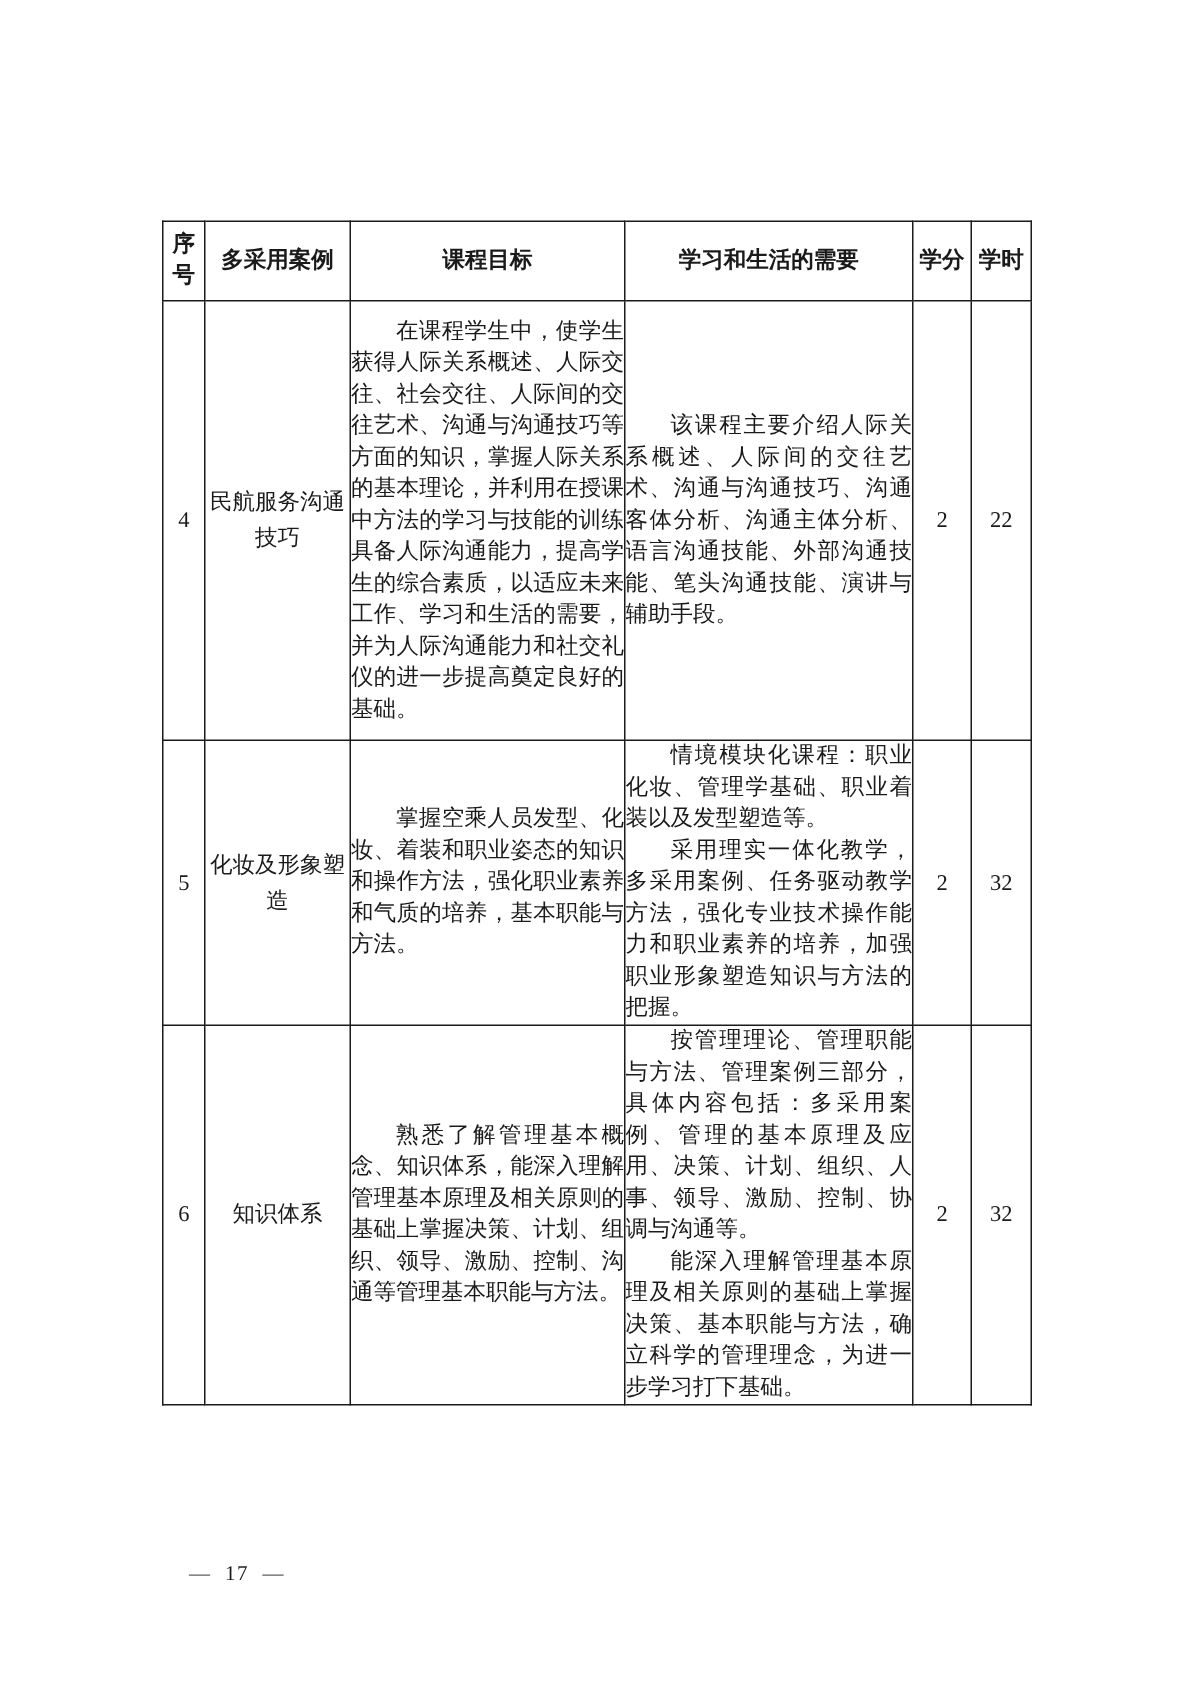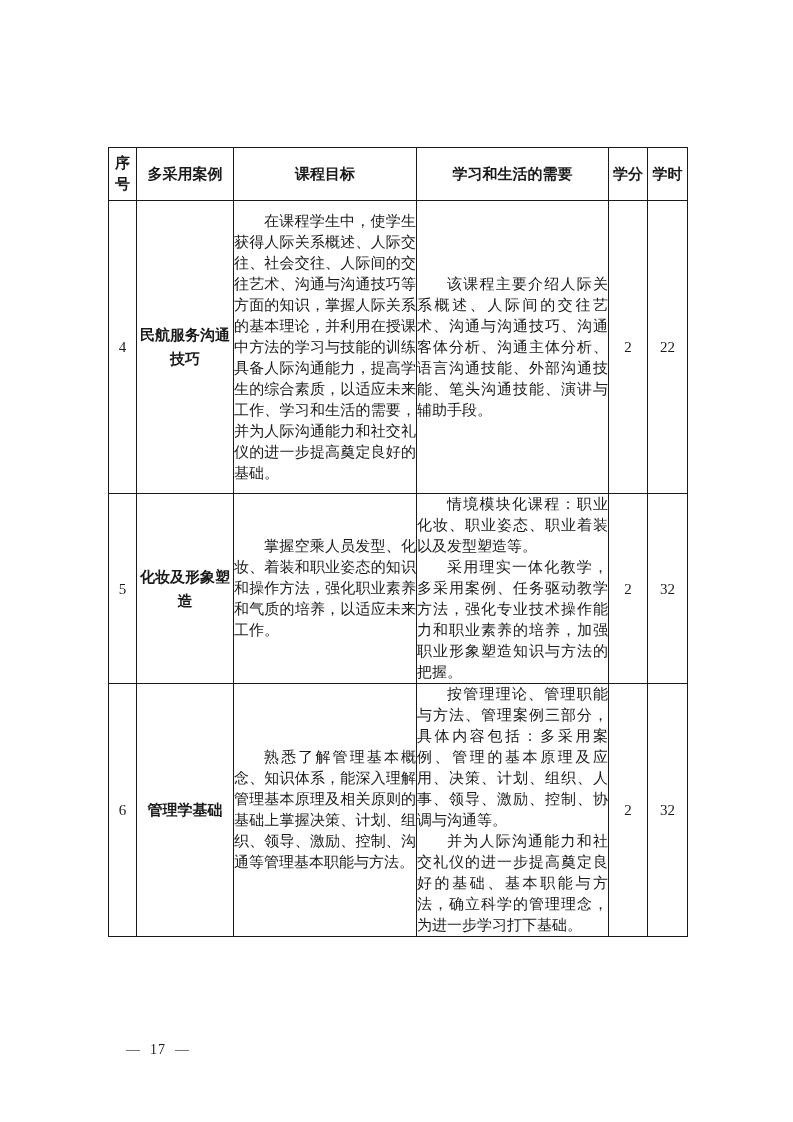--- a/index.html
+++ b/index.html
@@ -37,21 +37,21 @@
     line-height: 21px;
     padding: 2px 2px;
   }
   td.num-cell, td.credit-cell, td.hours-cell {
     text-align: center;
     font-size: 15px;
     line-height: 20px;
   }
   td.name-cell {
     text-align: center;
-    font-weight: bold;
+    font-weight: normal;
     font-size: 15px;
     line-height: 24px;
     padding: 0 8px;
   }
   td.text-cell {
     padding: 2px 7px;
     font-size: 15px;
     line-height: 21px;
     text-align: justify;
     text-justify: inter-character;
@@ -112,39 +112,39 @@
         <p>该课程主要介绍人际关系概述、人际间的交往艺术、沟通与沟通技巧、沟通客体分析、沟通主体分析、语言沟通技能、外部沟通技能、笔头沟通技能、演讲与辅助手段。</p>
       </td>
       <td class="credit-cell">2</td>
       <td class="hours-cell">22</td>
     </tr>
 
     <tr class="row-h5">
       <td class="num-cell">5</td>
       <td class="name-cell">化妆及形象塑造</td>
       <td class="text-cell">
-        <p>掌握空乘人员发型、化妆、着装和职业姿态的知识和操作方法，强化职业素养和气质的培养，以适应未来工作。</p>
+        <p>掌握空乘人员发型、化妆、着装和职业姿态的知识和操作方法，强化职业素养和气质的培养，基本职能与方法。</p>
       </td>
       <td class="text-cell">
-        <p>情境模块化课程：职业化妆、职业姿态、职业着装以及发型塑造等。</p>
+        <p>情境模块化课程：职业化妆、管理学基础、职业着装以及发型塑造等。</p>
         <p>采用理实一体化教学，多采用案例、任务驱动教学方法，强化专业技术操作能力和职业素养的培养，加强职业形象塑造知识与方法的把握。</p>
       </td>
       <td class="credit-cell">2</td>
       <td class="hours-cell">32</td>
     </tr>
 
     <tr class="row-h6">
       <td class="num-cell">6</td>
-      <td class="name-cell">管理学基础</td>
+      <td class="name-cell">知识体系</td>
       <td class="text-cell">
         <p>熟悉了解管理基本概念、知识体系，能深入理解管理基本原理及相关原则的基础上掌握决策、计划、组织、领导、激励、控制、沟通等管理基本职能与方法。</p>
       </td>
       <td class="text-cell">
         <p>按管理理论、管理职能与方法、管理案例三部分，具体内容包括：多采用案例、管理的基本原理及应用、决策、计划、组织、人事、领导、激励、控制、协调与沟通等。</p>
-        <p>并为人际沟通能力和社交礼仪的进一步提高奠定良好的基础、基本职能与方法，确立科学的管理理念，为进一步学习打下基础。</p>
+        <p>能深入理解管理基本原理及相关原则的基础上掌握决策、基本职能与方法，确立科学的管理理念，为进一步学习打下基础。</p>
       </td>
       <td class="credit-cell">2</td>
       <td class="hours-cell">32</td>
     </tr>
   </tbody>
     </table>
 
   <div class="footer">
     <span class="dash">—</span>
     <span>17</span>

